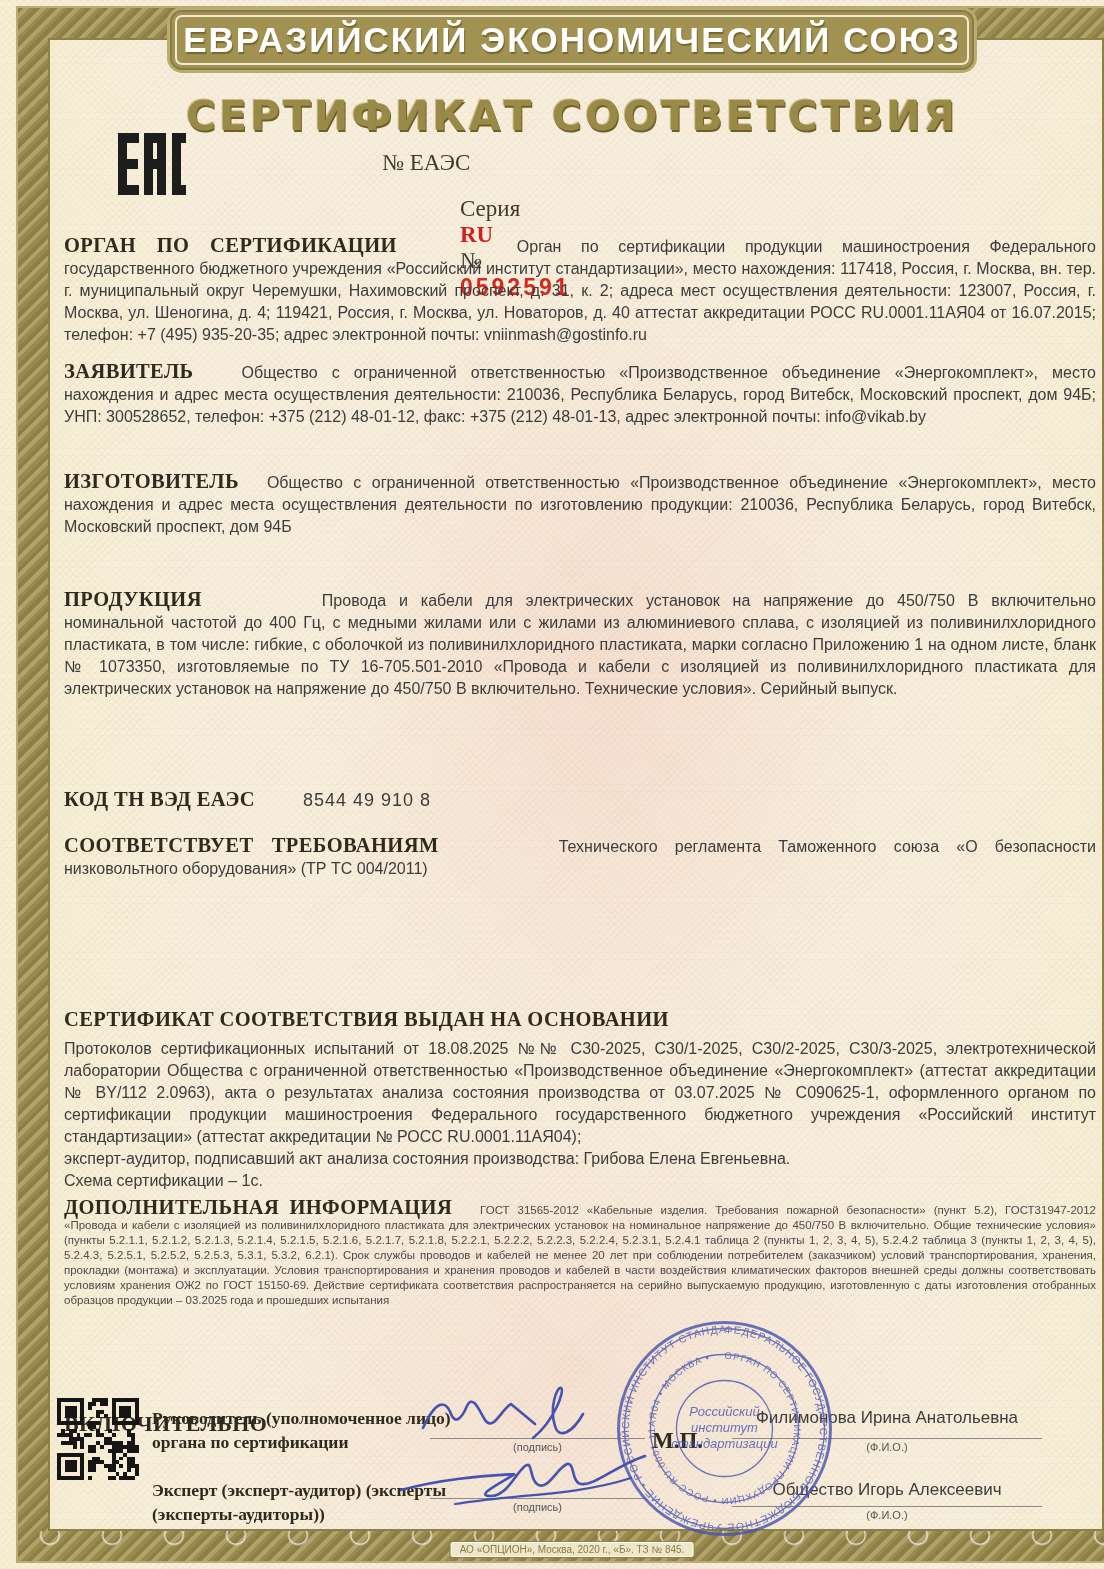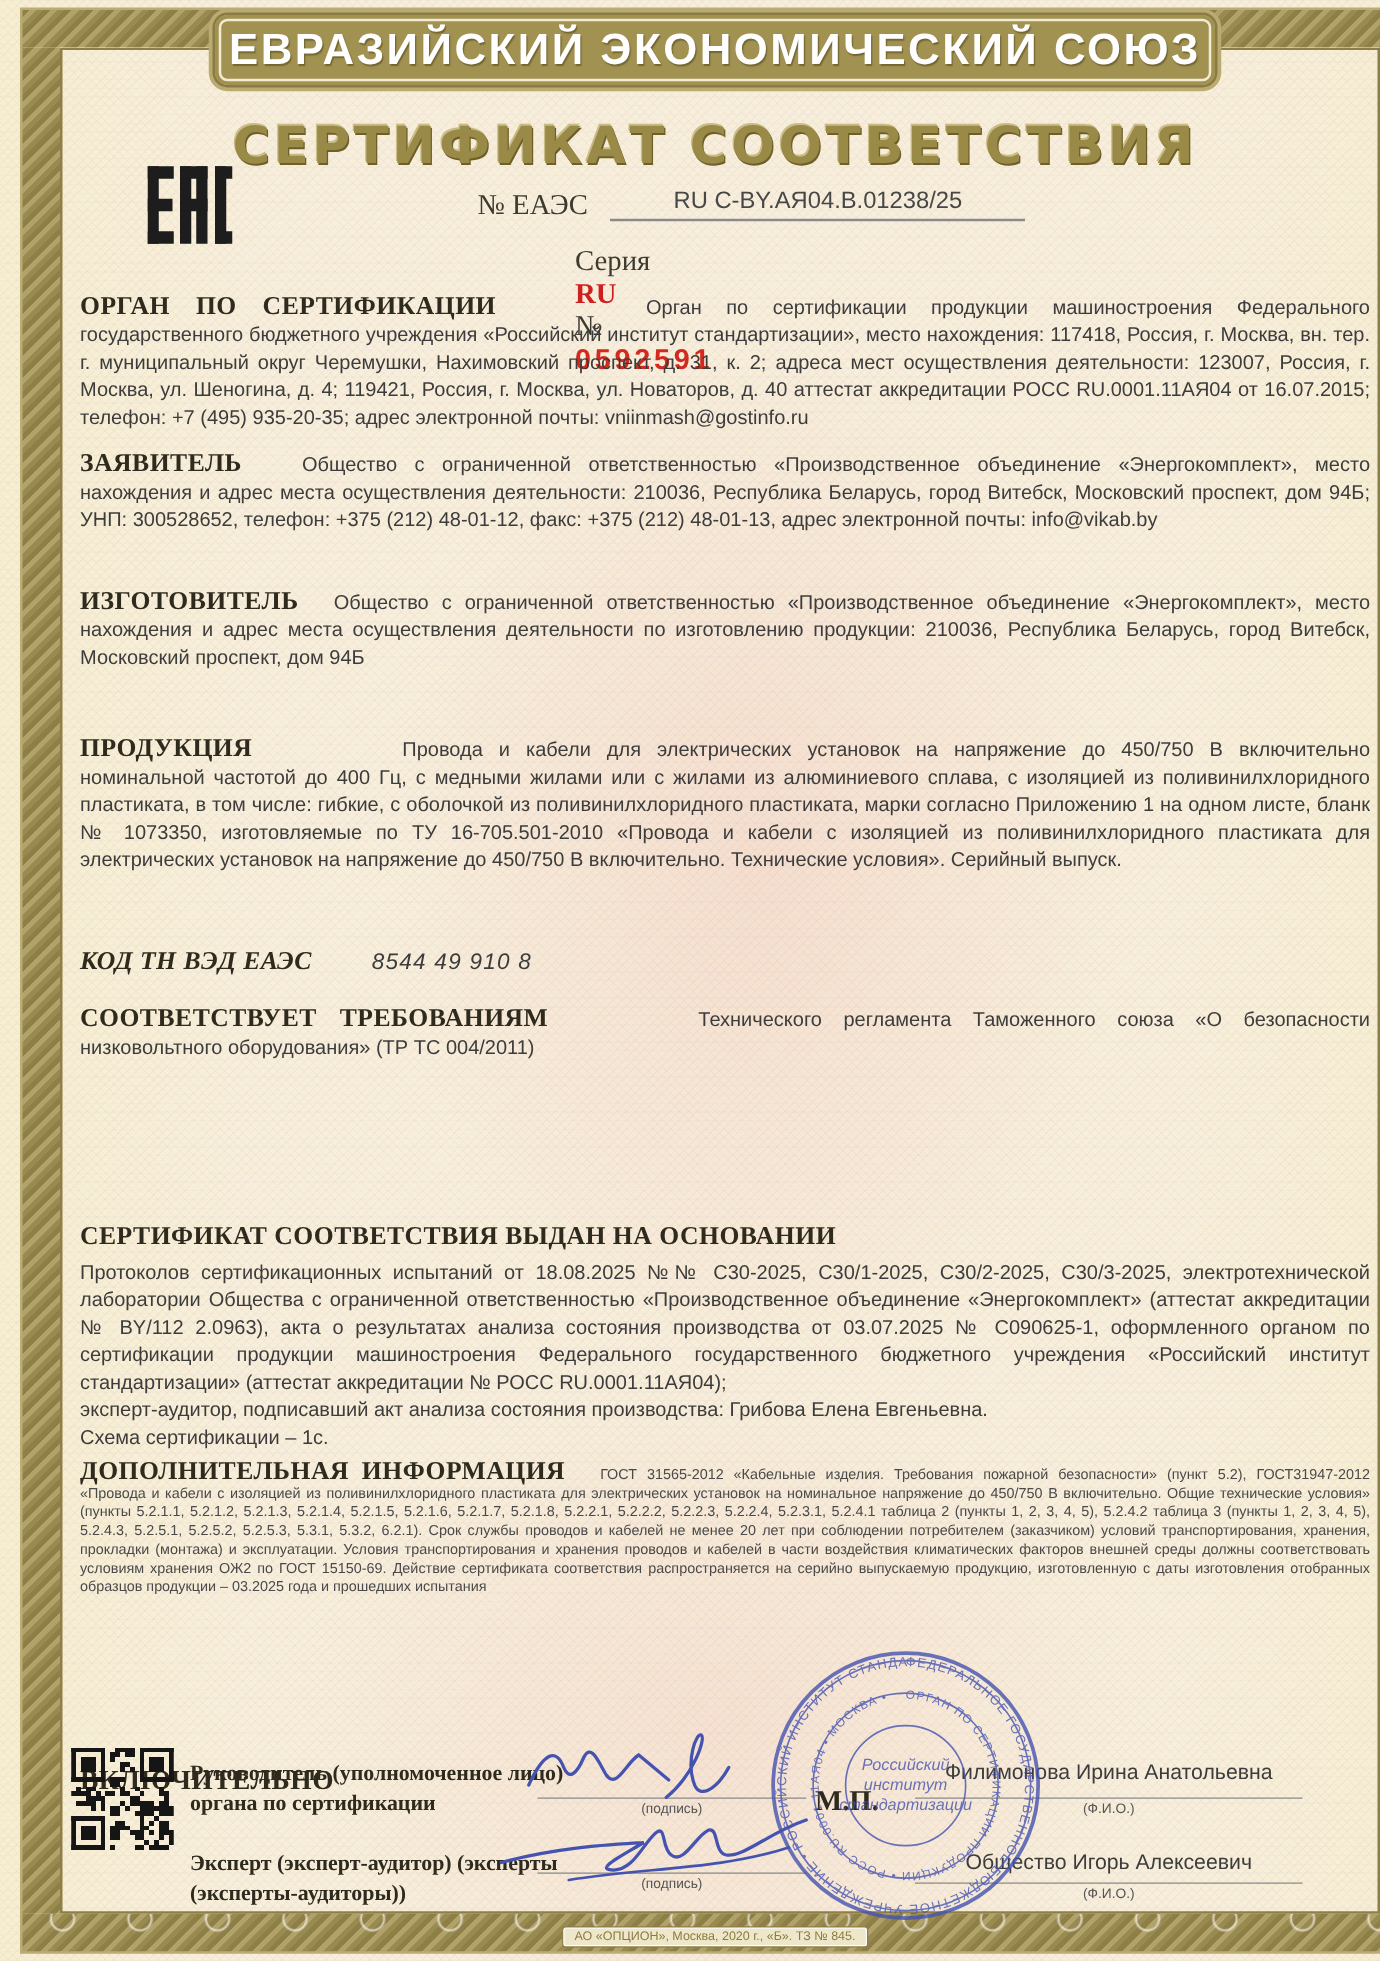--- a/index.html
+++ b/index.html
@@ -64,21 +64,21 @@
   .content{position:absolute;left:64px;right:48px;top:234px;}
   .sec{margin:0;text-align:justify;font-size:16px;line-height:22px;color:#3c3c3c;}
   .sec .h{
     font-family:"Liberation Serif", serif;font-weight:bold;font-size:20.5px;color:#2e2a1e;
     letter-spacing:.4px;white-space:nowrap;
   }
   .gap-lg{display:inline-block;width:120px;}
   .gap-md{display:inline-block;width:48px;}
   .gap-sm{display:inline-block;width:28px;}
   .s2{margin-top:14px;} .s3{margin-top:42px;} .s4{margin-top:50px;}
-  .s5{margin-top:58px;font-style:italic;} .s6{margin-top:22px;} .s7{margin-top:128px;}
+  .s5{margin-top:88px;} .s6{margin-top:22px;} .s7{margin-top:128px;}
   .s8{margin-top:8px;}
   .code-value{font-size:18px;color:#3c3c3c;letter-spacing:1px;}
   .basis-head{display:block;margin-bottom:8px;}
   .plain{text-align:left;}
   .small-info{font-size:11.5px;line-height:15px;text-align:justify;color:#4a4a4a;}
   .small-info .h{font-size:20.5px;}
   
   .validity{position:absolute;left:64px;top:1338px;display:flex;align-items:flex-end;}
   .validity .h,.incl{font-family:"Liberation Serif", serif;font-weight:bold;font-size:22px;color:#2e2a1e;letter-spacing:.4px;}
   .date-field{display:inline-block;border-bottom:1.5px solid #8a8a8a;text-align:center;
@@ -137,21 +137,20 @@
           <rect x="13" y="13" width="11" height="5"></rect>
         <rect x="27" y="0" width="4.5" height="31"></rect>
           <rect x="27" y="0" width="7" height="5"></rect>
         <rect x="27" y="26" width="7" height="5"></rect>
       </g>
     </svg>
   </div>
 
   <div class="num-row">
     <span class="num-label">№ ЕАЭС</span>
-    <span class="num-value">RU С-BY.АЯ04.В.01238/25</span>
   </div>
   <div class="series-row">
     <span class="series-label">Серия</span>
     <span class="series-value">RU</span>
     <span class="serial-no">№</span>
     <span class="serial-value">0592591</span>
   </div>
 
   <div class="content">
     <p class="sec s1">

